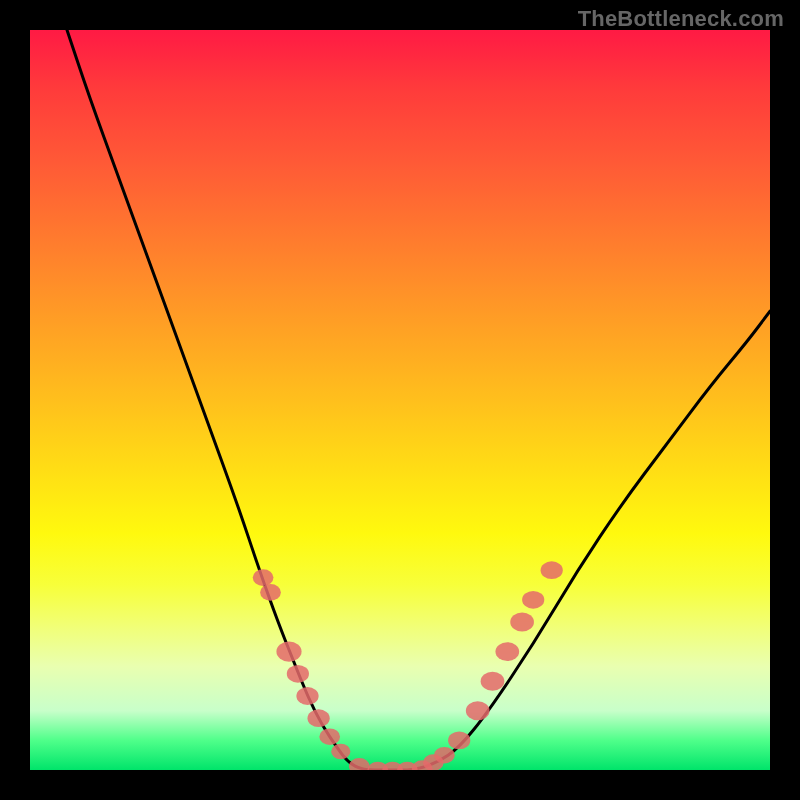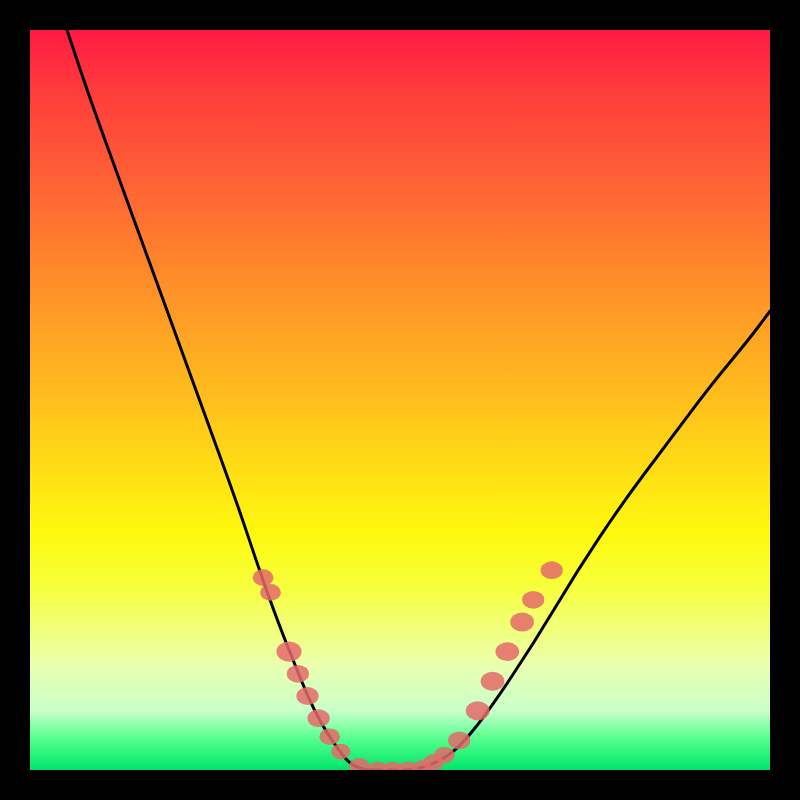--- a/index.html
+++ b/index.html
@@ -57,20 +57,21 @@
     left: 0;
     top: 0;
     width: 740px;
     height: 740px;
   }
 </style>
 </head>
 <body>
 
 <div class="frame">
+  <div class="watermark">TheBottleneck.com</div>
   <div class="plot-area">
     <svg class="overlay" viewBox="0 0 740 740" preserveAspectRatio="none">
       <path id="curve-path" fill="none" stroke="#000000" stroke-width="3" stroke-linecap="round" d="M 37.00 0.00 Q 37.00 0.00 48.10 33.30 Q 59.20 66.60 74.00 107.30 Q 88.80 148.00 103.60 188.70 Q 118.40 229.40 133.20 270.10 Q 148.00 310.80 162.80 351.50 Q 177.60 392.20 192.40 432.90 Q 207.20 473.60 218.30 506.90 Q 229.40 540.20 238.65 566.10 Q 247.90 592.00 255.30 610.50 Q 262.70 629.00 270.10 647.50 Q 277.50 666.00 284.90 680.80 Q 292.30 695.60 299.70 706.70 Q 307.10 717.80 312.65 725.20 Q 318.20 732.60 325.60 736.30 Q 333.00 740.00 344.10 740.00 Q 355.20 740.00 370.00 740.00 Q 384.80 740.00 395.90 736.30 Q 407.00 732.60 418.10 725.20 Q 429.20 717.80 444.00 699.30 Q 458.80 680.80 481.00 647.50 Q 503.20 614.20 525.40 577.20 Q 547.60 540.20 569.80 506.90 Q 592.00 473.60 614.20 444.00 Q 636.40 414.40 658.60 384.80 Q 680.80 355.20 699.30 333.00 Q 717.80 310.80 728.90 296.00 T 740.00 281.20"></path>
       <g id="markers">
           <ellipse cx="233.10" cy="547.60" rx="10.36" ry="8.29" fill="#e46a6a" fill-opacity="0.85"></ellipse>
           <ellipse cx="240.50" cy="562.40" rx="10.36" ry="8.29" fill="#e46a6a" fill-opacity="0.85"></ellipse>
           <ellipse cx="259.00" cy="621.60" rx="12.58" ry="10.06" fill="#e46a6a" fill-opacity="0.85"></ellipse>
           <ellipse cx="267.88" cy="643.80" rx="11.10" ry="8.88" fill="#e46a6a" fill-opacity="0.85"></ellipse>
           <ellipse cx="277.50" cy="666.00" rx="11.10" ry="8.88" fill="#e46a6a" fill-opacity="0.85"></ellipse>
           <ellipse cx="288.60" cy="688.20" rx="11.10" ry="8.88" fill="#e46a6a" fill-opacity="0.85"></ellipse>

